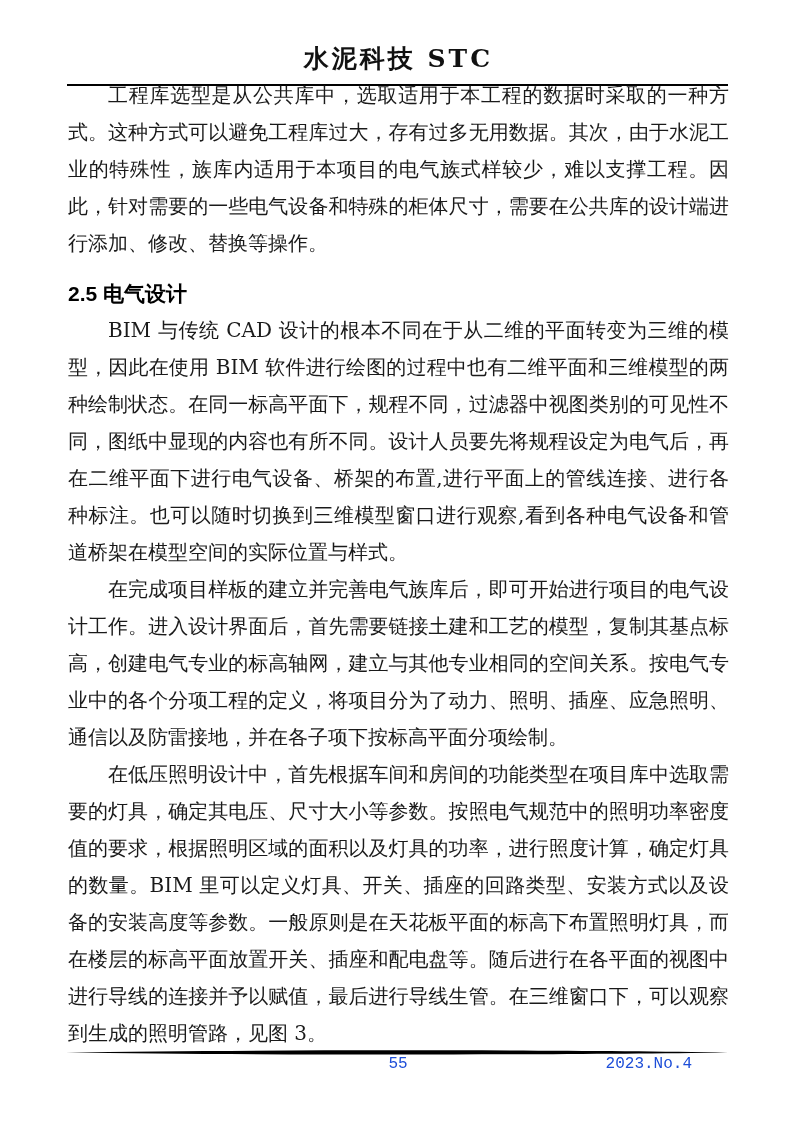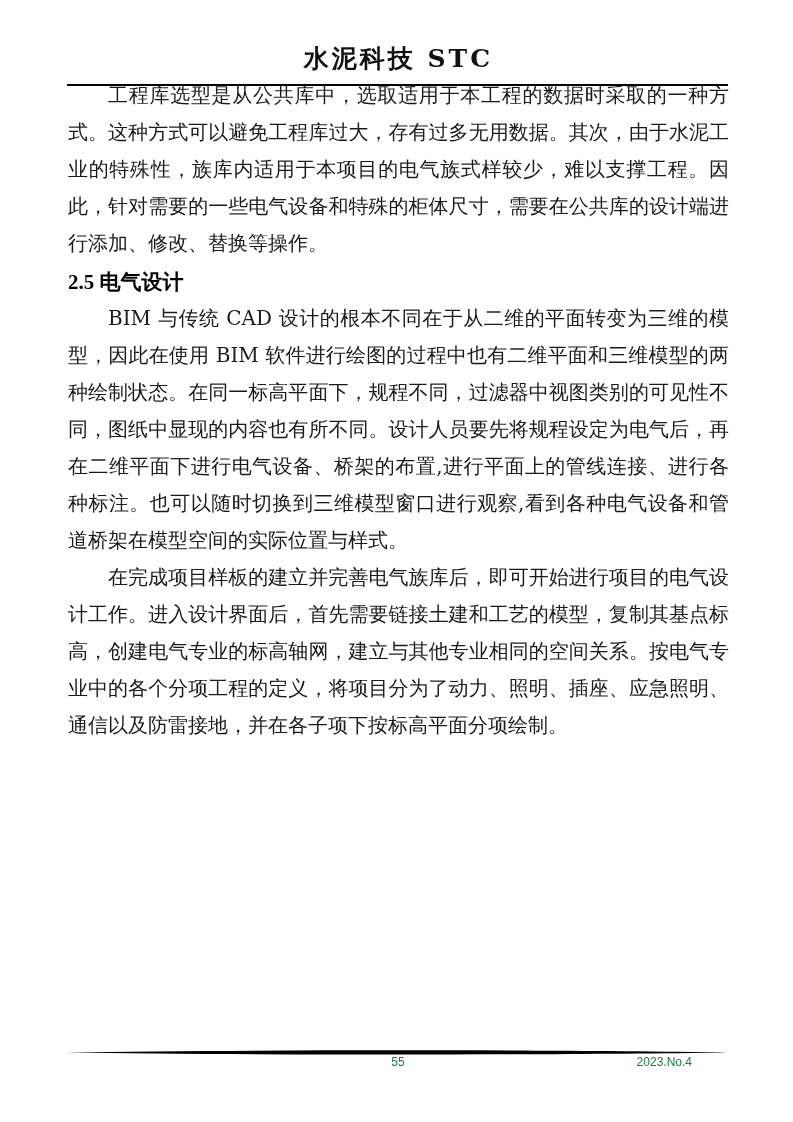--- a/index.html
+++ b/index.html
@@ -40,43 +40,43 @@
     font-size: 20px;
     line-height: 37px;
     text-align: justify;
     text-justify: inter-ideograph;
   }
   .content p {
     margin: 0;
     text-indent: 2em;
   }
   .section-heading {
-    font-family: Liberation Serif, serif;
+    font-family: Liberation Sans, sans-serif;
     font-size: 21px;
     font-weight: bold;
     line-height: 30px;
-    margin: 5px 0 3px 0;
+    margin: 17px 0 3px 0;
     color: #000;
   }
   .footer-rule {
     position: absolute;
     top: 1049px;
     left: 66px;
     width: 662px;
     height: 7px;
   }
   .footer-row {
     position: absolute;
     top: 1055px;
     left: 68px;
     width: 660px;
     height: 18px;
-    font-family: Liberation Sans, sans-serif;
-    font-size: 12px;
-    color: #15803d;
+    font-family: Liberation Mono, monospace;
+    font-size: 16px;
+    color: #1d4ed8;
   }
   .page-number {
     position: absolute;
     left: 0;
     right: 0;
     text-align: center;
   }
   .issue-number {
     position: absolute;
     right: 36px;
@@ -95,20 +95,21 @@
 
   <div class="content">
     <p>工程库选型是从公共库中，选取适用于本工程的数据时采取的一种方式。这种方式可以避免工程库过大，存有过多无用数据。其次，由于水泥工业的特殊性，族库内适用于本项目的电气族式样较少，难以支撑工程。因此，针对需要的一些电气设备和特殊的柜体尺寸，需要在公共库的设计端进行添加、修改、替换等操作。</p>
 
     <div class="section-heading">2.5 电气设计</div>
 
     <p>BIM 与传统 CAD 设计的根本不同在于从二维的平面转变为三维的模型，因此在使用 BIM 软件进行绘图的过程中也有二维平面和三维模型的两种绘制状态。在同一标高平面下，规程不同，过滤器中视图类别的可见性不同，图纸中显现的内容也有所不同。设计人员要先将规程设定为电气后，再在二维平面下进行电气设备、桥架的布置,进行平面上的管线连接、进行各种标注。也可以随时切换到三维模型窗口进行观察,看到各种电气设备和管道桥架在模型空间的实际位置与样式。</p>
 
     <p>在完成项目样板的建立并完善电气族库后，即可开始进行项目的电气设计工作。进入设计界面后，首先需要链接土建和工艺的模型，复制其基点标高，创建电气专业的标高轴网，建立与其他专业相同的空间关系。按电气专业中的各个分项工程的定义，将项目分为了动力、照明、插座、应急照明、通信以及防雷接地，并在各子项下按标高平面分项绘制。</p>
 
+    <p>在低压照明设计中，首先根据车间和房间的功能类型在项目库中选取需要的灯具，确定其电压、尺寸大小等参数。按照电气规范中的照明功率密度值的要求，根据照明区域的面积以及灯具的功率，进行照度计算，确定灯具的数量。BIM 里可以定义灯具、开关、插座的回路类型、安装方式以及设备的安装高度等参数。一般原则是在天花板平面的标高下布置照明灯具，而在楼层的标高平面放置开关、插座和配电盘等。随后进行在各平面的视图中进行导线的连接并予以赋值，最后进行导线生管。在三维窗口下，可以观察到生成的照明管路，见图 3。</p>
   </div>
 
   <svg class="footer-rule" viewBox="0 0 662 7" preserveAspectRatio="none">
     <path d="M0,3.5 C 180,0.6 480,0.6 662,3.5 C 480,6.2 180,6.2 0,3.5 Z" fill="#000"></path>
   </svg>
 
   <div class="footer-row">
     <span class="page-number">55</span>
     <span class="issue-number">2023.No.4</span>
   </div>

